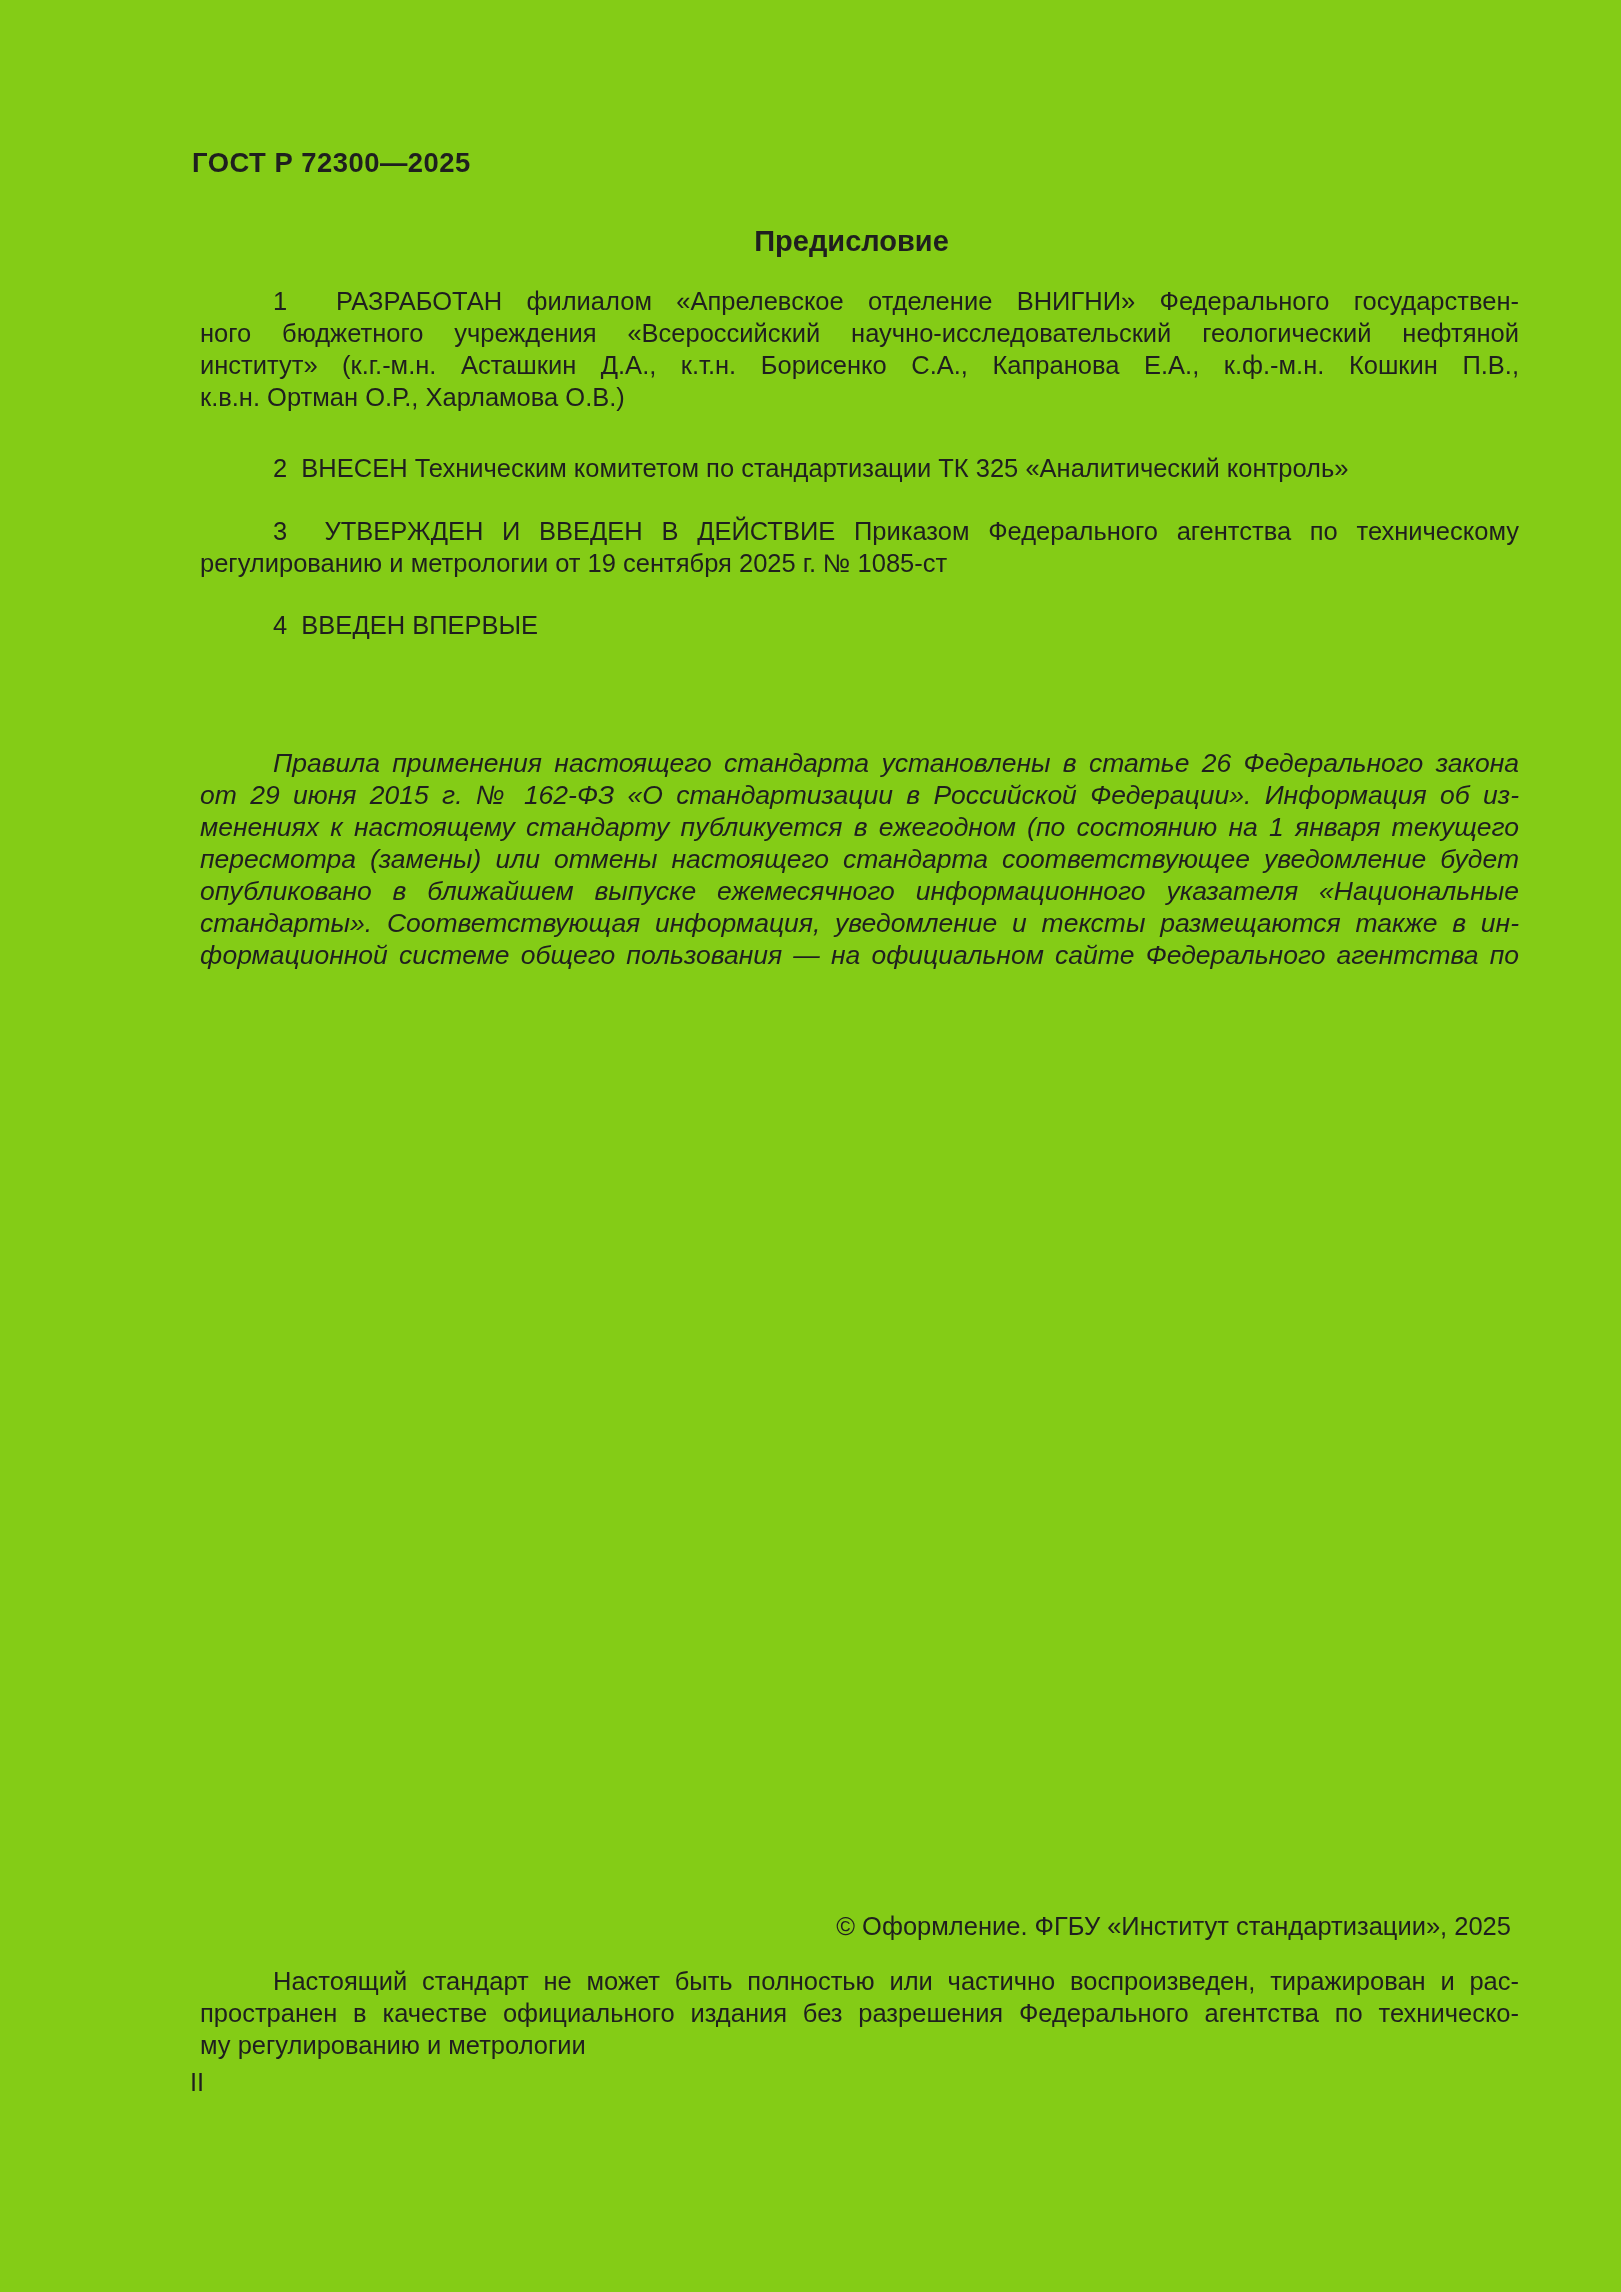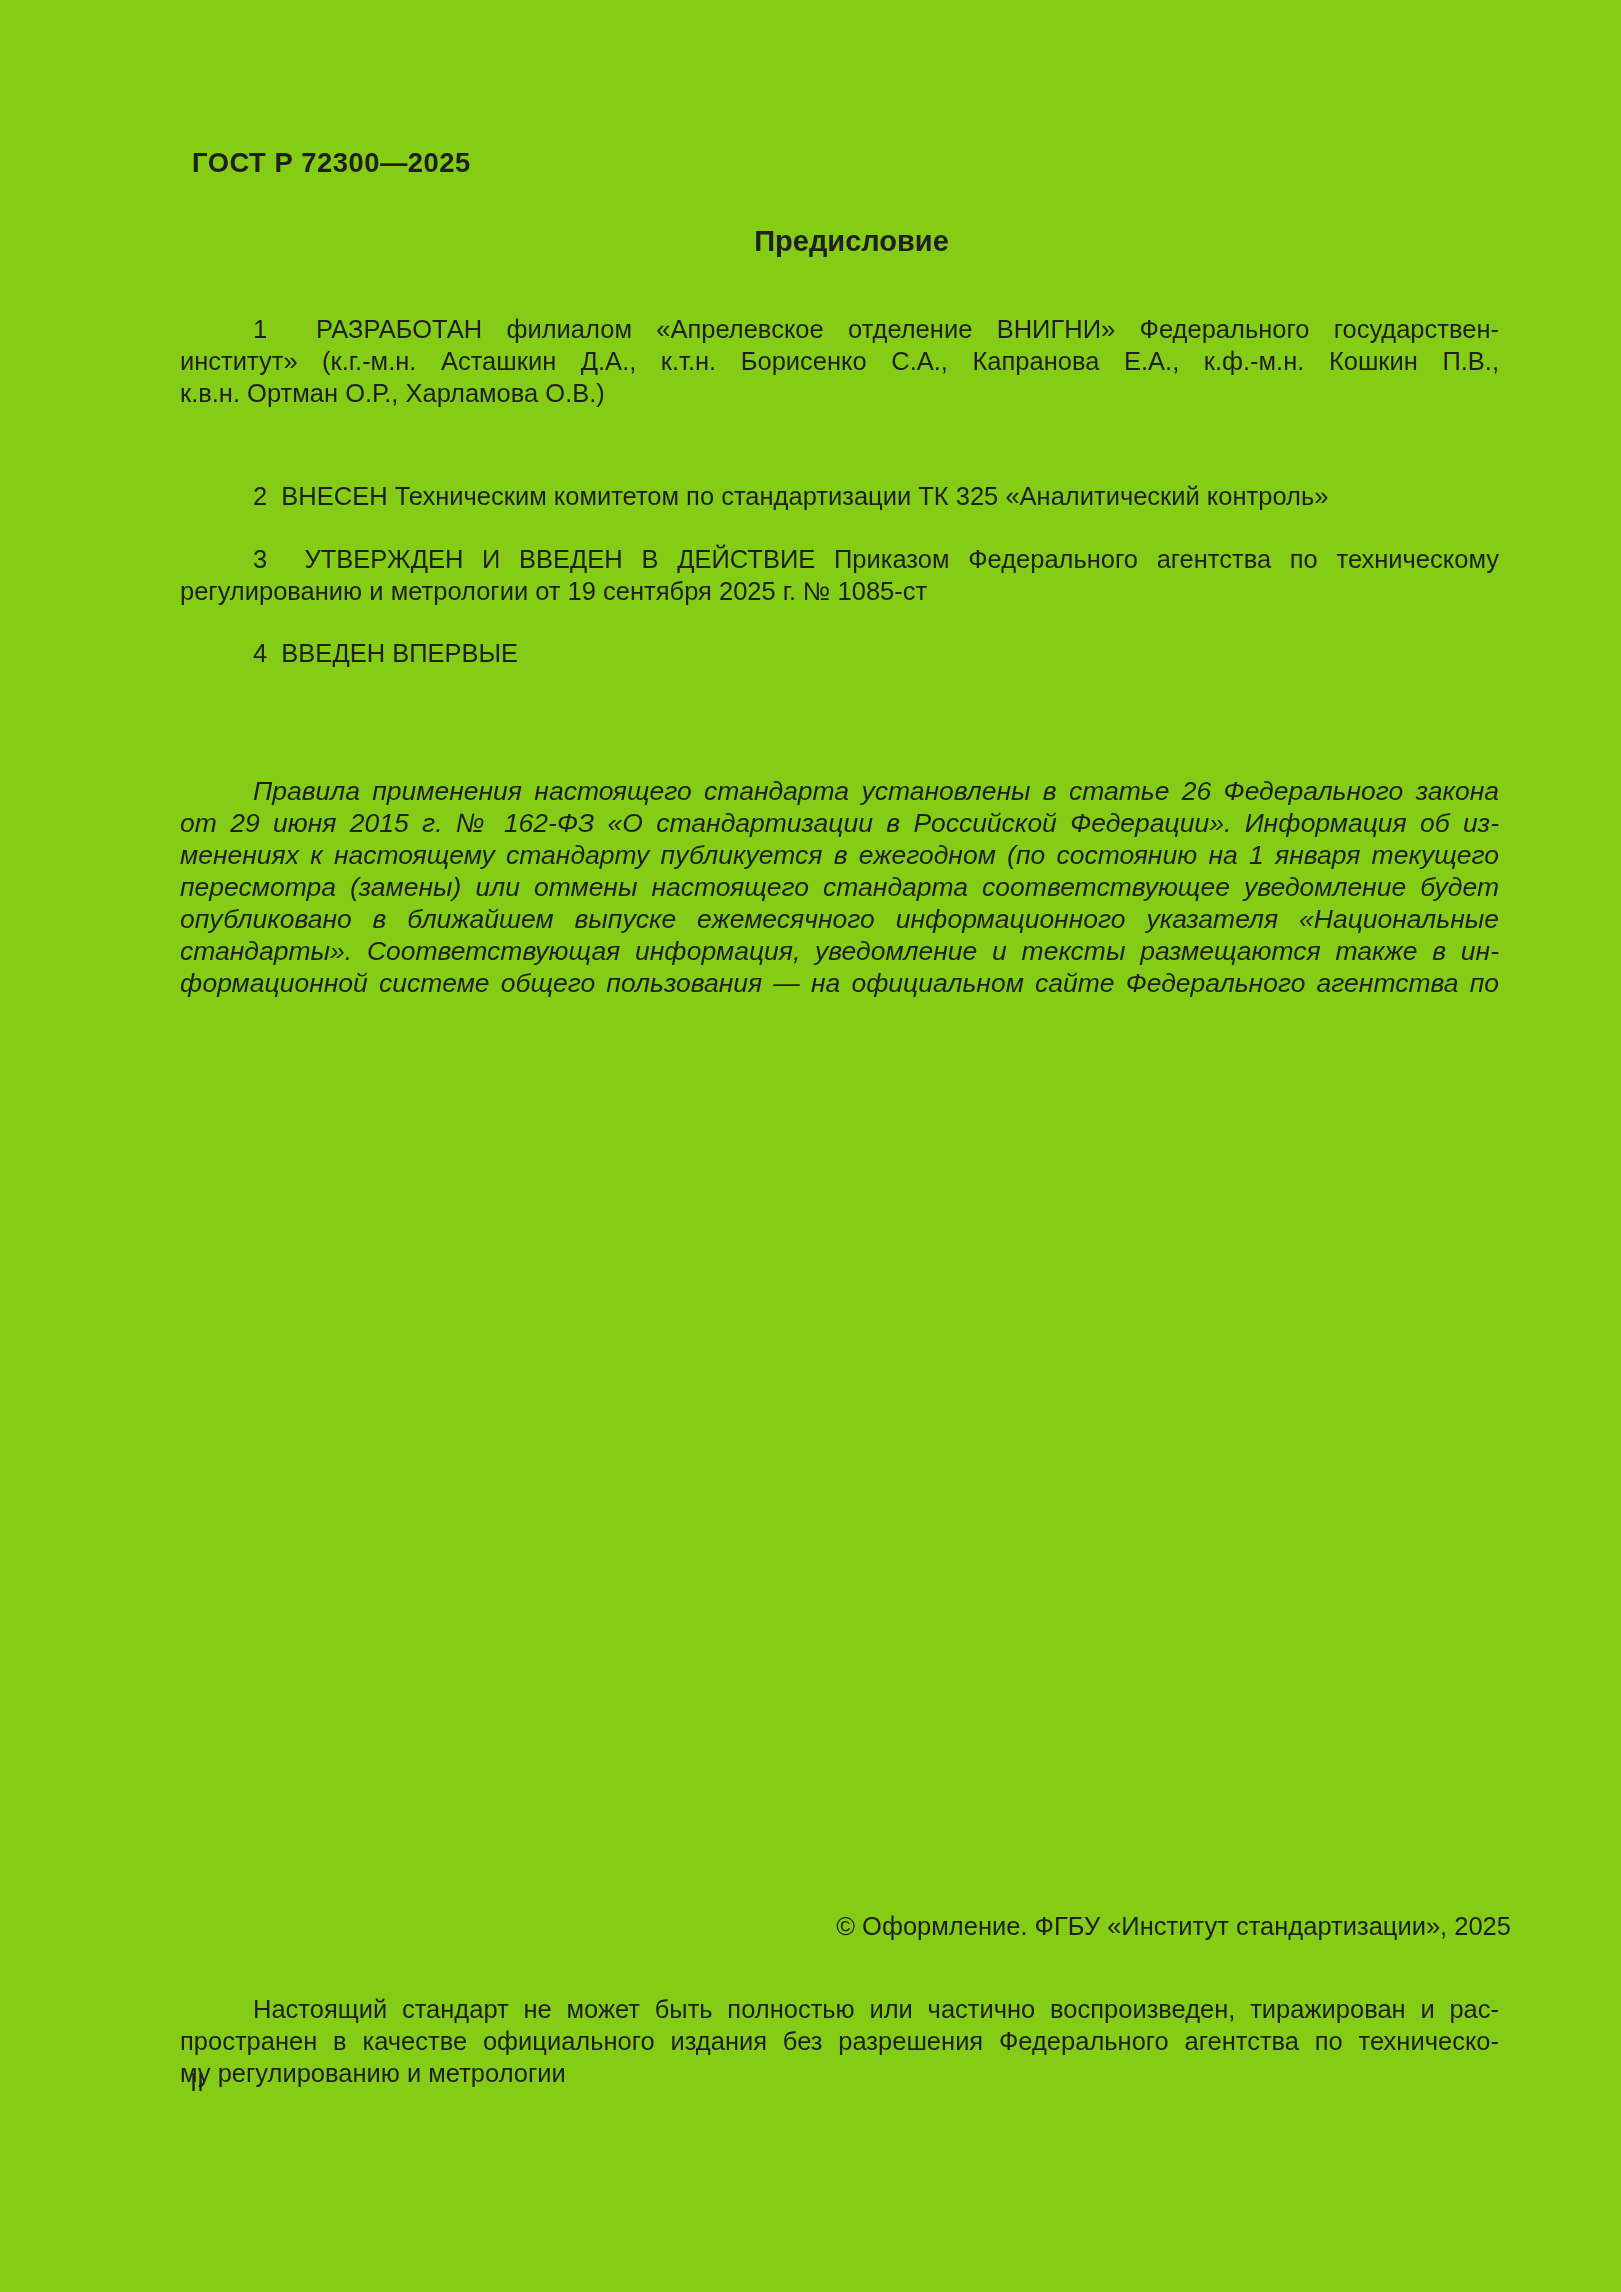--- a/index.html
+++ b/index.html
@@ -7,23 +7,22 @@
     position: relative;
     width: 1621px;
     height: 2293px;
     background: #84cc16;
     font-family: "Liberation Sans", sans-serif;
     color: #1f1f1f;
     overflow: hidden;
   }
   .block {
     position: absolute;
-    left: 180px;
+    left: 200px;
     width: 1319px;
-    margin-top: 28px;
   }
   .doc-code {
     position: absolute;
     left: 192px;
     top: 147px;
     font-size: 27.4px;
     font-weight: bold;
     letter-spacing: 0.5px;
     white-space: nowrap;
   }
@@ -81,20 +80,21 @@
 <body>
 
 <div class="page">
 
   <div class="doc-code">ГОСТ Р 72300—2025</div>
 
   <h1 class="title">Предисловие</h1>
 
   <section class="block clause-developed">
     <div class="line jl indent">1&nbsp; РАЗРАБОТАН филиалом «Апрелевское отделение ВНИГНИ» Федерального государствен-</div>
+    <div class="line jl">ного бюджетного учреждения «Всероссийский научно-исследовательский геологический нефтяной</div>
     <div class="line jl">институт» (к.г.-м.н. Асташкин Д.А., к.т.н. Борисенко С.А., Капранова Е.А., к.ф.-м.н. Кошкин П.В.,</div>
     <div class="line">к.в.н. Ортман О.Р., Харламова О.В.)</div>
   </section>
 
   <section class="block clause-submitted">
     <div class="line indent">2&nbsp; ВНЕСЕН Техническим комитетом по стандартизации ТК 325 «Аналитический контроль»</div>
   </section>
 
   <section class="block clause-approved">
     <div class="line jl indent">3&nbsp; УТВЕРЖДЕН И ВВЕДЕН В ДЕЙСТВИЕ Приказом Федерального агентства по техническому</div>

